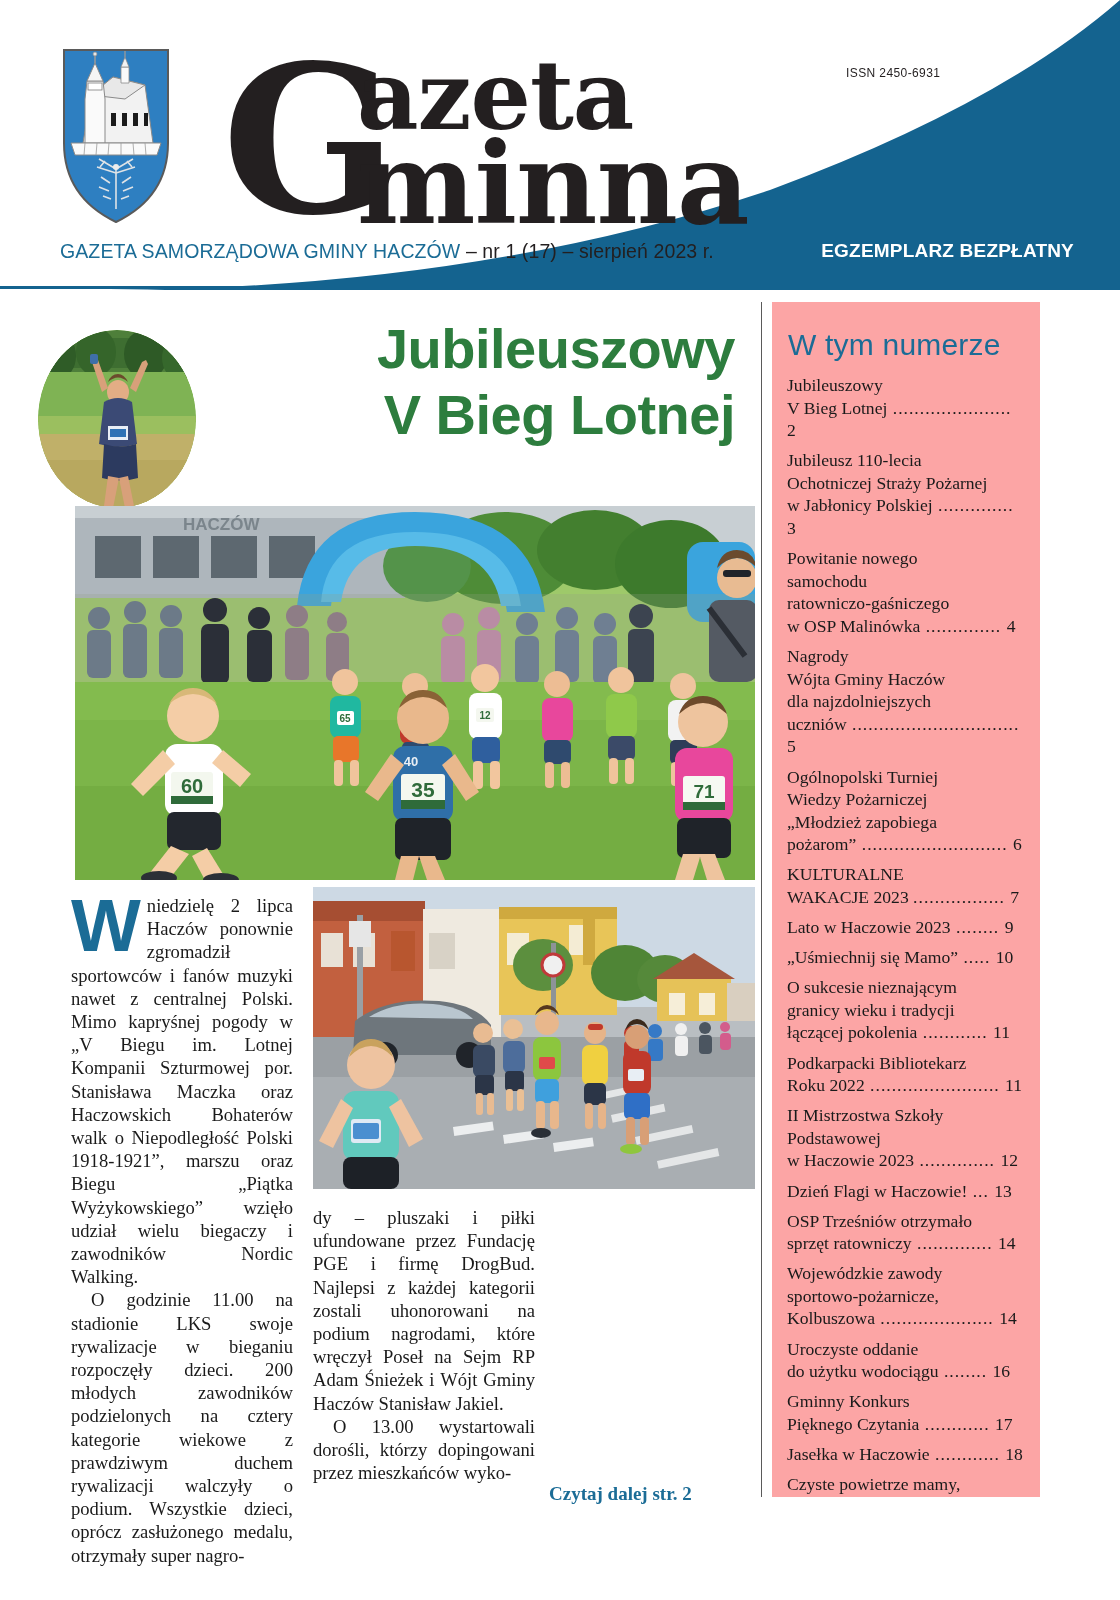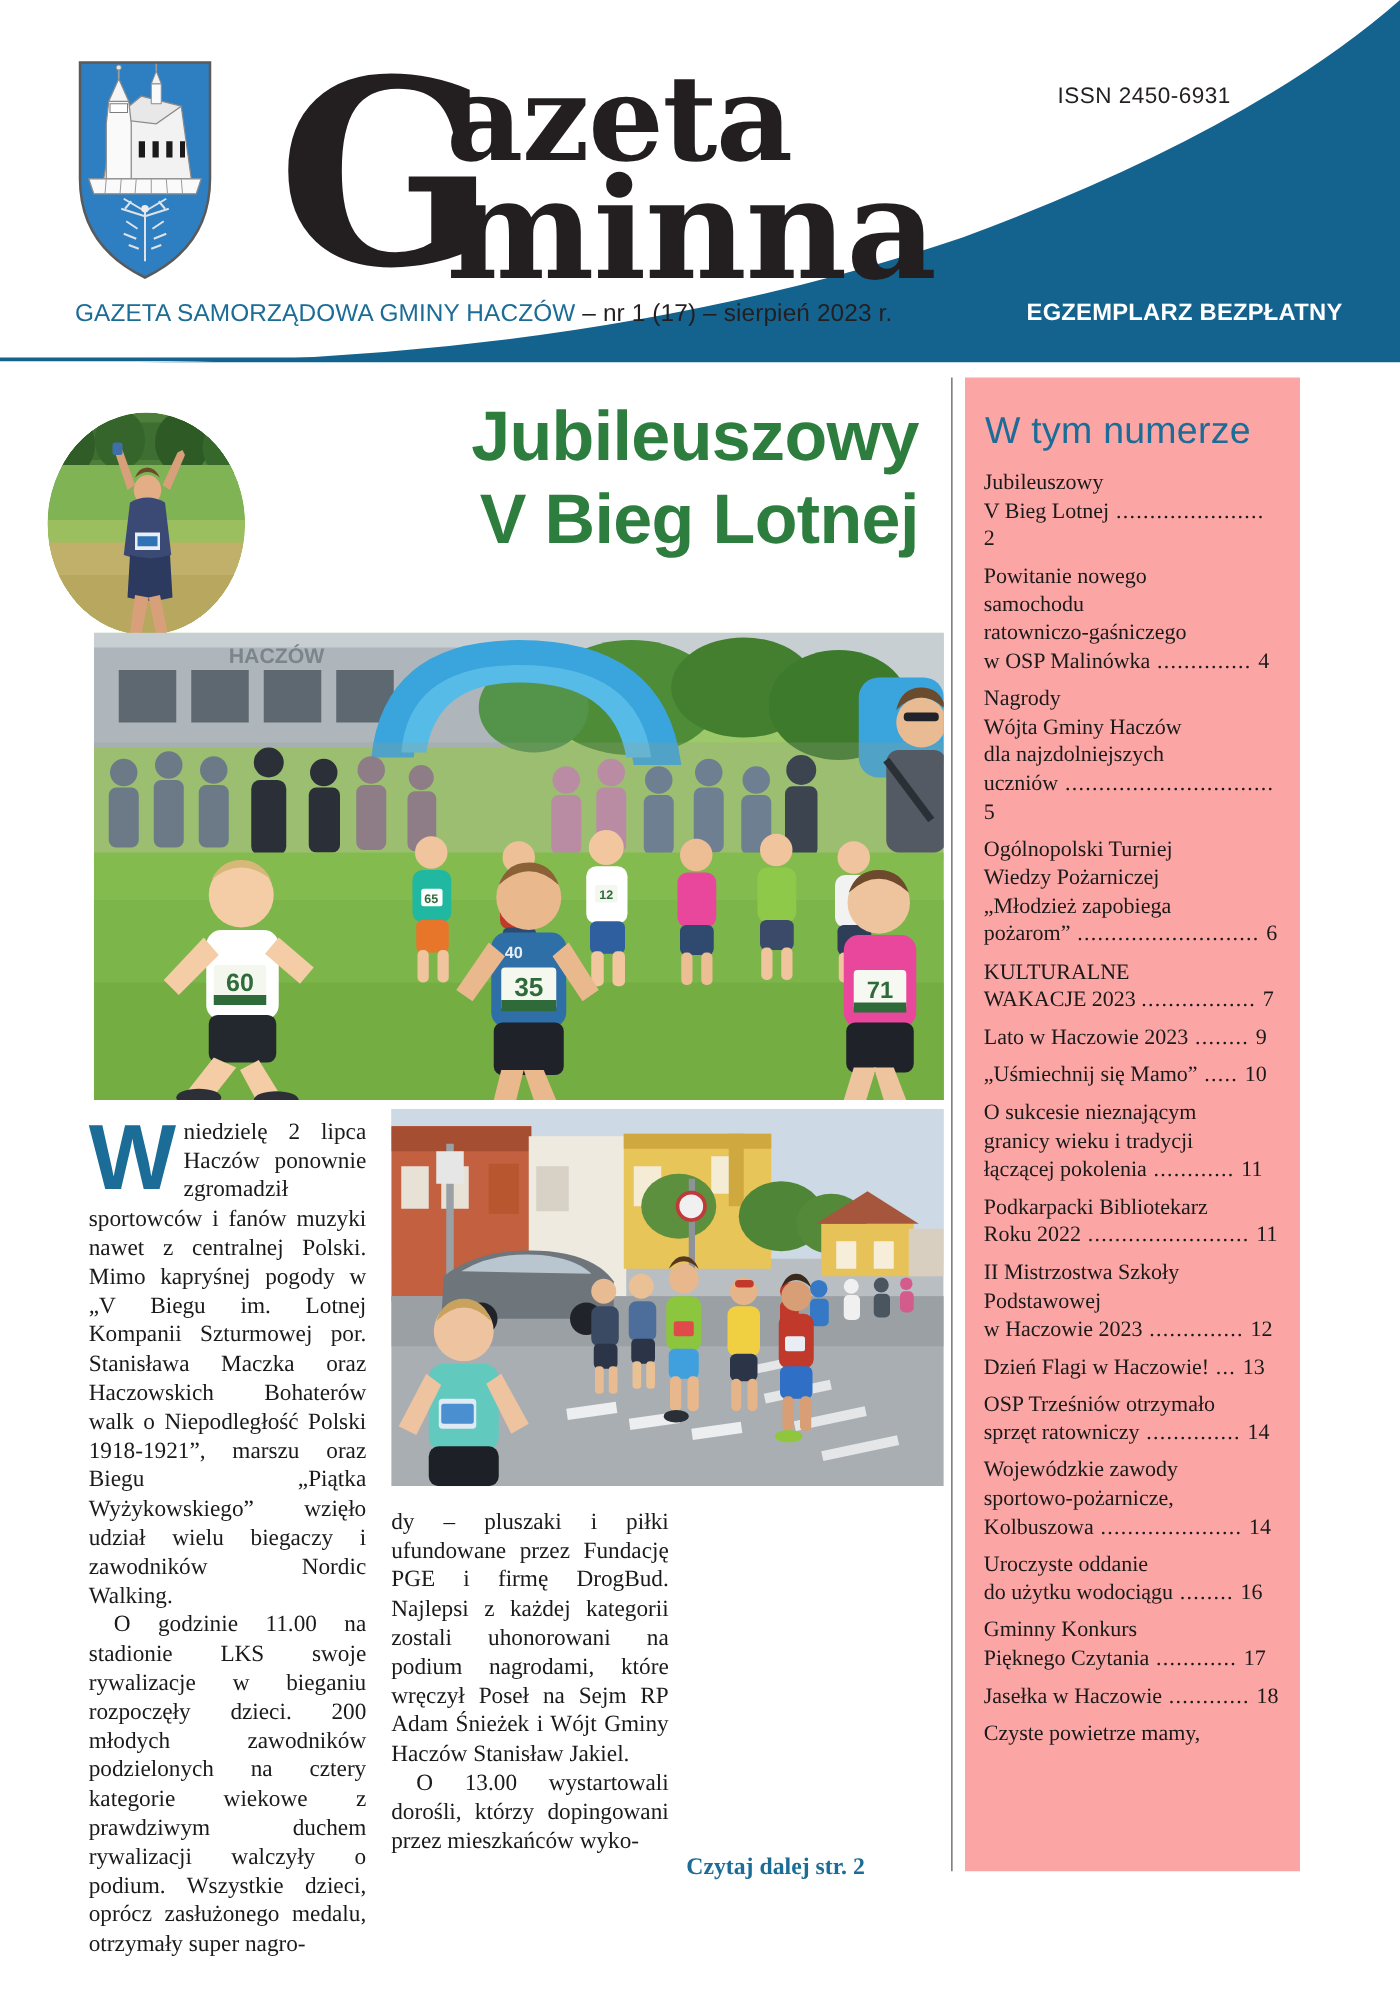--- a/index.html
+++ b/index.html
@@ -38,21 +38,21 @@
     font-weight:700;
     color:#231f20;
     letter-spacing:-1px;
   }
   .mast-gazeta{left:135px;top:18px;font-size:95px;line-height:95px;}
   .mast-gminna{left:135px;top:98px;font-size:112px;line-height:112px;}
 
   .issn{
     position:absolute;left:846px;top:66px;
     font-family:"Liberation Sans", sans-serif;
-    font-size:18px;color:#231f20;letter-spacing:.4px;
+    font-size:12px;color:#231f20;letter-spacing:.4px;
   }
   .subtitle{
     position:absolute;left:60px;top:240px;
     font-family:"Liberation Sans", sans-serif;
     font-size:19.5px;color:#1b6c96;letter-spacing:.1px;white-space:nowrap;
   }
   .subtitle .b{font-weight:400;}
   .subtitle .meta{color:#231f20;}
   .free{
     position:absolute;right:46px;top:240px;
@@ -572,20 +572,21 @@
 
 
     <div class="readmore">Czytaj dalej str. 2</div>
 
     <div class="vdivider"></div>
 
     <div class="toc">
       <div class="toc-title">W tym numerze</div>
       <div class="toc-list" id="toc-list">
           <div class="toc-item"><span>Jubileuszowy</span><br><span>V Bieg Lotnej</span><span class="dots"> ...................... </span><span class="pg">2</span></div>
+          <div class="toc-item"><span>Jubileusz 110-lecia</span><br><span>Ochotniczej Straży Pożarnej</span><br><span>w Jabłonicy Polskiej</span><span class="dots"> .............. </span><span class="pg">3</span></div>
           <div class="toc-item"><span>Powitanie nowego</span><br><span>samochodu</span><br><span>ratowniczo-gaśniczego</span><br><span>w OSP Malinówka</span><span class="dots"> .............. </span><span class="pg">4</span></div>
           <div class="toc-item"><span>Nagrody</span><br><span>Wójta Gminy Haczów</span><br><span>dla najzdolniejszych</span><br><span>uczniów</span><span class="dots"> ............................... </span><span class="pg">5</span></div>
           <div class="toc-item"><span>Ogólnopolski Turniej</span><br><span>Wiedzy Pożarniczej</span><br><span>„Młodzież zapobiega</span><br><span>pożarom”</span><span class="dots"> ........................... </span><span class="pg">6</span></div>
           <div class="toc-item"><span>KULTURALNE</span><br><span>WAKACJE 2023 </span><span class="dots"> ................. </span><span class="pg">7</span></div>
           <div class="toc-item"><span>Lato w Haczowie 2023</span><span class="dots"> ........ </span><span class="pg">9</span></div>
           <div class="toc-item"><span>„Uśmiechnij się Mamo”</span><span class="dots"> ..... </span><span class="pg">10</span></div>
           <div class="toc-item"><span>O sukcesie nieznającym</span><br><span>granicy wieku i tradycji</span><br><span>łączącej pokolenia</span><span class="dots"> ............ </span><span class="pg">11</span></div>
           <div class="toc-item"><span>Podkarpacki Bibliotekarz</span><br><span>Roku 2022</span><span class="dots"> ........................ </span><span class="pg">11</span></div>
           <div class="toc-item"><span>II Mistrzostwa Szkoły</span><br><span>Podstawowej</span><br><span>w Haczowie 2023</span><span class="dots"> .............. </span><span class="pg">12</span></div>
           <div class="toc-item"><span>Dzień Flagi w Haczowie!</span><span class="dots"> ... </span><span class="pg">13</span></div>

